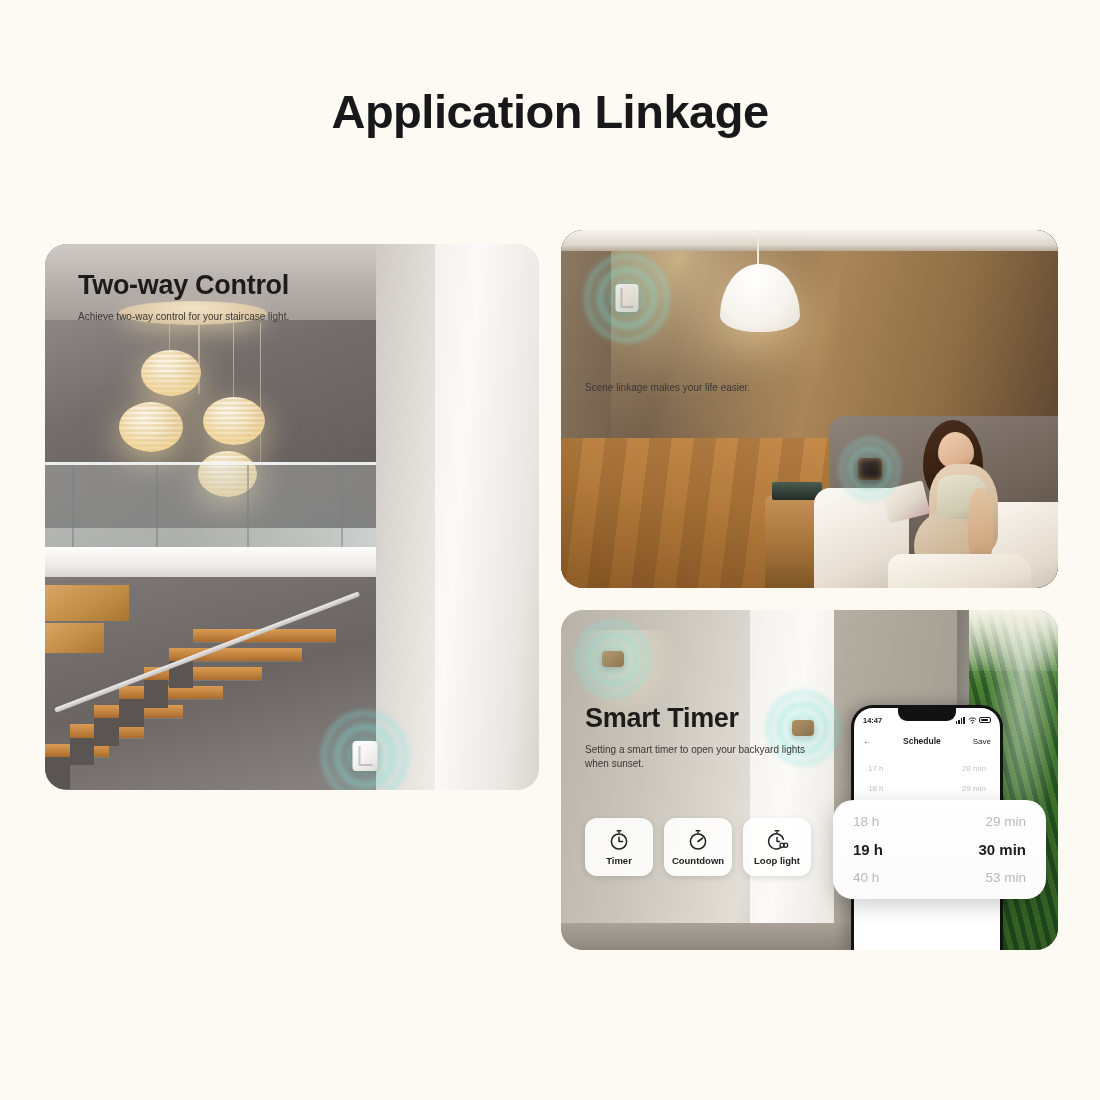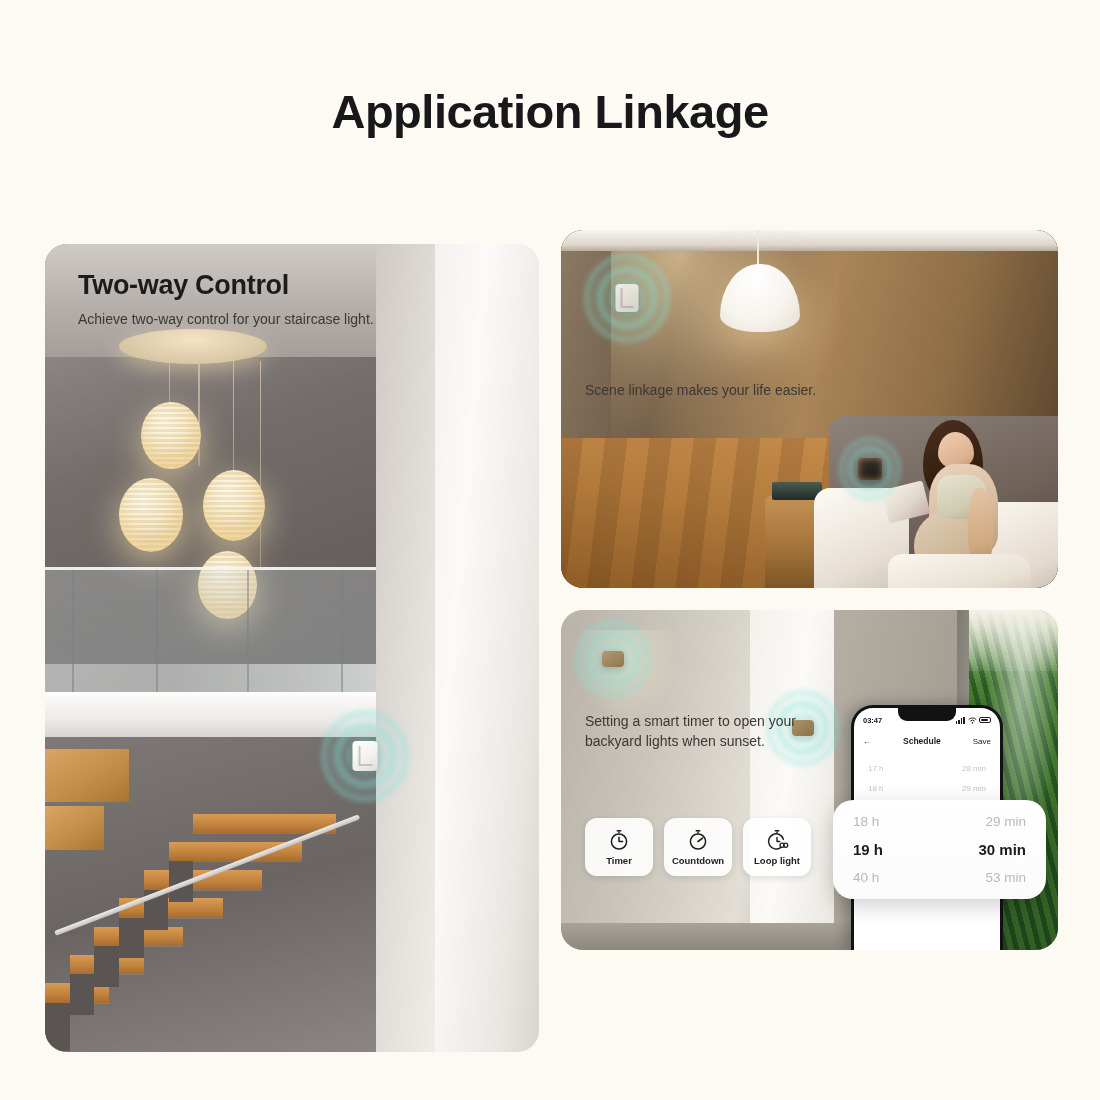--- a/index.html
+++ b/index.html
@@ -22,36 +22,36 @@
     color: #18181a;
     letter-spacing: -0.5px;
   }
 
   
   .panel {
     position: absolute;
     border-radius: 22px;
     overflow: hidden;
   }
-  #panel-twoway  { left: 45px;  top: 244px; width: 494px; height: 808px; }
+  #panel-twoway  { left: 45px;  top: 244px; width: 494px; height: 546px; }
   #panel-scene   { left: 561px; top: 230px; width: 497px; height: 358px; }
   #panel-timer   { left: 561px; top: 610px; width: 497px; height: 340px; }
 
   .panel-text {
     position: absolute;
     z-index: 30;
   }
   .panel-heading {
     font-size: 27px; font-weight: bold;
     color: #1d1c1b;
     letter-spacing: -0.3px;
     white-space: nowrap;
   }
   .panel-sub {
-    font-size: 14px;
+    font-size: 10px;
     color: #3b3734;
     margin-top: 9px;
     line-height: 1.42;
   }
 
   #text-twoway { left: 33px; top: 26px; }
   #text-scene  { left: 24px; top: 142px; }
   #text-timer  { left: 24px; top: 93px; }
   #text-timer .panel-sub { max-width: 245px; }
 
@@ -536,20 +536,21 @@
     <div class="halo"></div>
     <div class="switch-plate" style="width:22px; height:16px; background:linear-gradient(145deg,#b49a72,#8f7651);"></div>
   </div>
 
   <div class="halo-wrap" style="left:205px; top:80px; width:74px; height:76px;">
     <div class="halo"></div>
     <div class="switch-plate" style="width:22px; height:16px; background:linear-gradient(145deg,#b09468,#8a714c);"></div>
   </div>
 
   <div class="panel-text" id="text-timer">
+    <div class="panel-heading">Smart Timer</div>
     <div class="panel-sub">Setting a smart timer to open your backyard lights when sunset.</div>
   </div>
 
   <div class="chips">
     <div class="chip">
       <svg width="24" height="24" viewBox="0 0 24 24">
         <circle cx="12" cy="13.5" r="7.6" fill="none" stroke="#1f1f1f" stroke-width="1.5"></circle>
         <path d="M12 13.5 V 9.2 M12 13.5 H 15.6" stroke="#1f1f1f" stroke-width="1.5" fill="none" stroke-linecap="round"></path>
         <rect x="9.6" y="2.1" width="4.8" height="1.5" rx="0.7" fill="#1f1f1f"></rect>
         <rect x="11.3" y="3.4" width="1.4" height="2" fill="#1f1f1f"></rect>
@@ -575,21 +576,21 @@
         <circle cx="20.6" cy="17.3" r="2.1" fill="none" stroke="#1f1f1f" stroke-width="1.3"></circle>
       </svg>
       <div class="chip-label">Loop light</div>
     </div>
   </div>
 
   <div class="phone">
     <div class="phone-screen">
       <div class="notch"></div>
       <div class="status-bar">
-        <span>03:47</span>
+        <span>14:47</span>
         <span class="status-icons">
           <span class="bars">
               <i></i>
               <i></i>
               <i></i>
               <i></i>
             </span>
           <svg width="9" height="7" viewBox="0 0 12 9">
             <path d="M1 3.2 A 7 7 0 0 1 11 3.2" fill="none" stroke="#1a1a1a" stroke-width="1.3"></path>
             <path d="M3.2 5.3 A 4 4 0 0 1 8.8 5.3" fill="none" stroke="#1a1a1a" stroke-width="1.3"></path>

